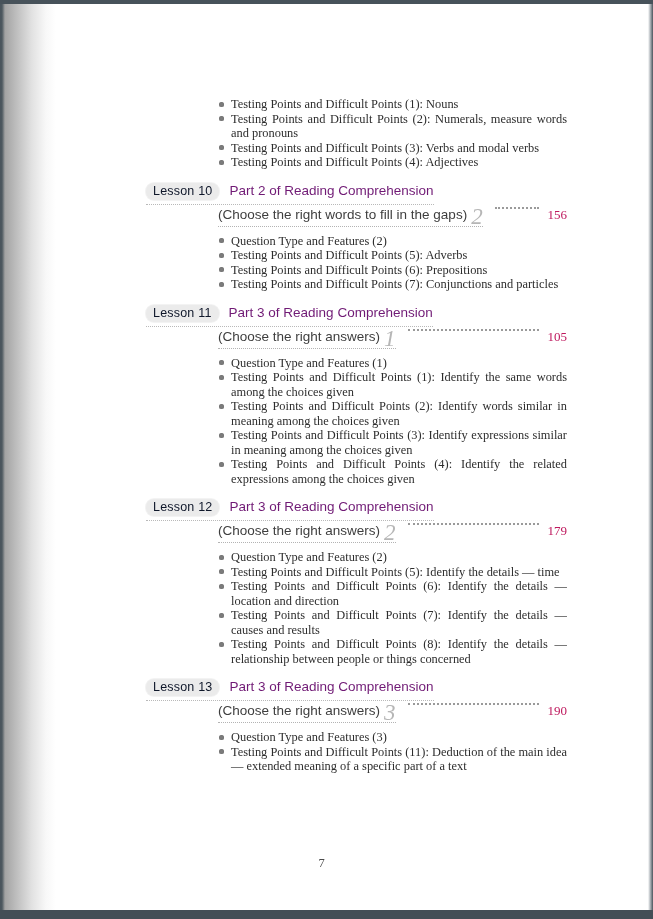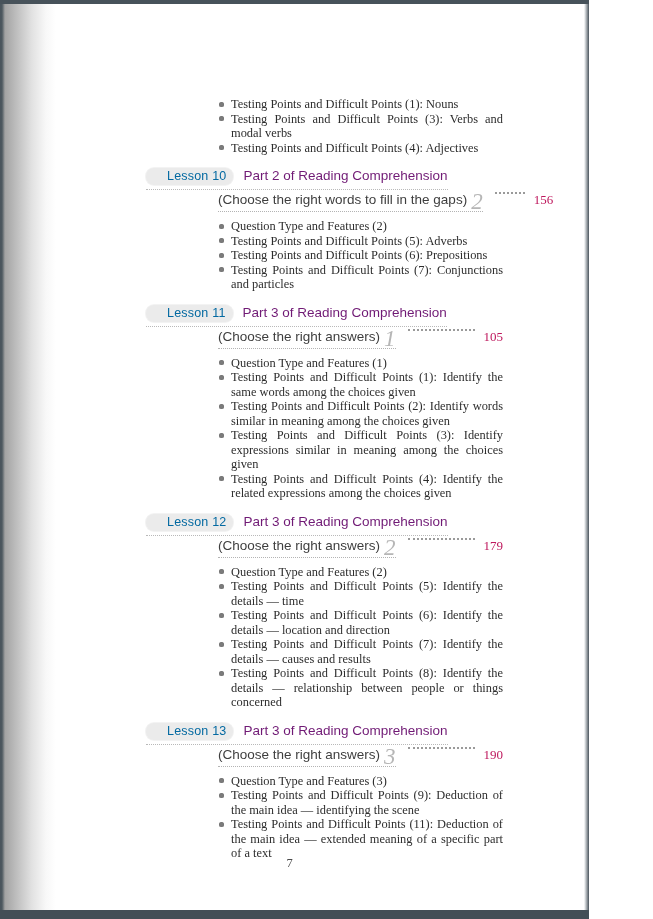--- a/index.html
+++ b/index.html
@@ -1,19 +1,19 @@
 <!DOCTYPE html>
 <html><head>
 <meta charset="utf-8">
 <style>
   html,body { margin:0; padding:0; background:#ffffff; }
   body { width:653px; height:919px; overflow:hidden;
          font-family:"Liberation Serif", serif; }
 
-  .scan-page { position:relative; width:589px; height:919px; background:#ffffff; }
+  .scan-page { position:relative; width:653px; height:919px; background:#ffffff; }
 
   
   .edge-top    { position:absolute; top:0; left:0; right:0; height:4px; background:#47525a; z-index:5; }
   .edge-bottom { position:absolute; bottom:0; left:0; right:0; height:9px; background:#434e56; z-index:5; }
   .edge-right  { position:absolute; top:0; right:0; bottom:0; width:5px;
                  background:linear-gradient(to right,#ffffff 0%,#c2c7cb 35%,#4a545c 100%); z-index:4; }
   .spine-shadow{ position:absolute; top:0; left:0; bottom:0; width:56px;
                  background:linear-gradient(to right,#49545c 0px,#4d585f 2px,#a3a3a3 5px,#bdbdbd 16px,#e2e2e2 32px,#f8f8f8 46px,#ffffff 56px);
                  z-index:1; }
 
@@ -26,22 +26,22 @@
   ul.bullets li { position:relative; padding-left:13px; }
   ul.bullets li::before { content:""; position:absolute; left:1px; top:4.6px;
                width:5px; height:5px; border-radius:50%; background:#7c7c7c;
                box-shadow:inset 0 0 1px #4c4c4c; }
 
   
   .lesson { margin-top:11px; }
   .lesson-head { display:inline-flex; align-items:baseline;
                  border-bottom:1px dotted #b9b9b9; padding-bottom:4px;
                  font-family:"Liberation Sans", sans-serif; }
-  .lesson-badge { background:#ebebeb; border-radius:8px; padding:1px 7px 2px 21px;
-                  font-size:12.5px; line-height:14px; color:#0369a1; letter-spacing:.2px;
+  .lesson-badge { background:#ebebeb; border-radius:8px; padding:1px 7px 2px 7px;
+                  font-size:12.5px; line-height:14px; color:#0f172a; letter-spacing:.2px;
                   box-shadow:0 0 0 1px #f3f3f3; }
   .lesson-title { margin-left:10px; font-size:13.5px; line-height:16px; color:#701a75; }
 
   
   .choose-row { display:flex; align-items:flex-start; margin:2px 0 0 72px; }
   .u-group { display:inline-flex; align-items:baseline;
              border-bottom:1px dotted #b3b3b3; padding-bottom:3px;
              font-family:"Liberation Sans", sans-serif; font-size:13.5px;
              line-height:16px; color:#3e3e3e; white-space:nowrap; }
   .script-num { font-family:"Liberation Serif", serif; font-style:italic;
@@ -61,20 +61,21 @@
 
 <div class="scan-page">
   <div class="edge-top"></div>
   <div class="spine-shadow"></div>
   <div class="edge-right"></div>
 
   <div class="content">
 
     <ul class="bullets">
       <li>Testing Points and Difficult Points (1): Nouns</li>
+      <li>Testing Points and Difficult Points (2): Numerals, measure words and pronouns</li>
       <li>Testing Points and Difficult Points (3): Verbs and modal verbs</li>
       <li>Testing Points and Difficult Points (4): Adjectives</li>
     </ul>
 
     <div class="lesson">
       <div class="lesson-head">
         <span class="lesson-badge">Lesson 10</span>
         <span class="lesson-title">Part 2 of Reading Comprehension</span>
       </div>
       <div class="choose-row">
@@ -145,21 +146,20 @@
       <div class="choose-row">
         <span class="u-group">
           <span>(Choose the right answers)</span>
           <span class="script-num">3</span>
         </span>
         <span class="leader"></span>
         <span class="page-ref">190</span>
       </div>
       <ul class="bullets">
         <li>Question Type and Features (3)</li>
-        <li>Testing Points and Difficult Points (9): Deduction of the main idea — identifying the scene</li>
         <li>Testing Points and Difficult Points (11): Deduction of the main idea — extended meaning of a specific part of a text</li>
       </ul>
     </div>
 
   </div>
 
   <div class="folio">7</div>
   <div class="edge-bottom"></div>
 </div>
 

